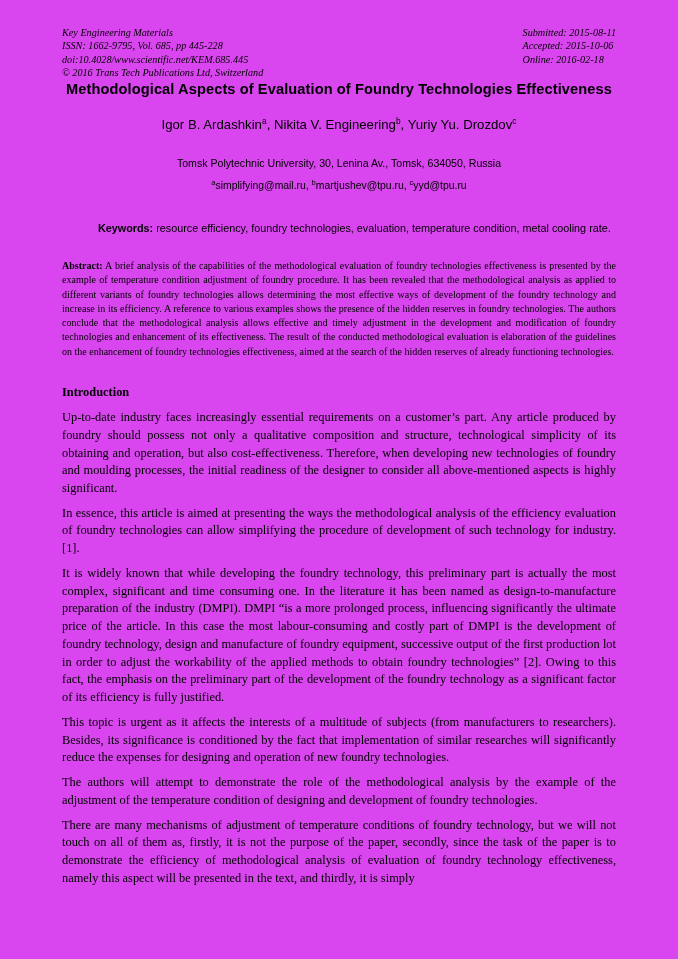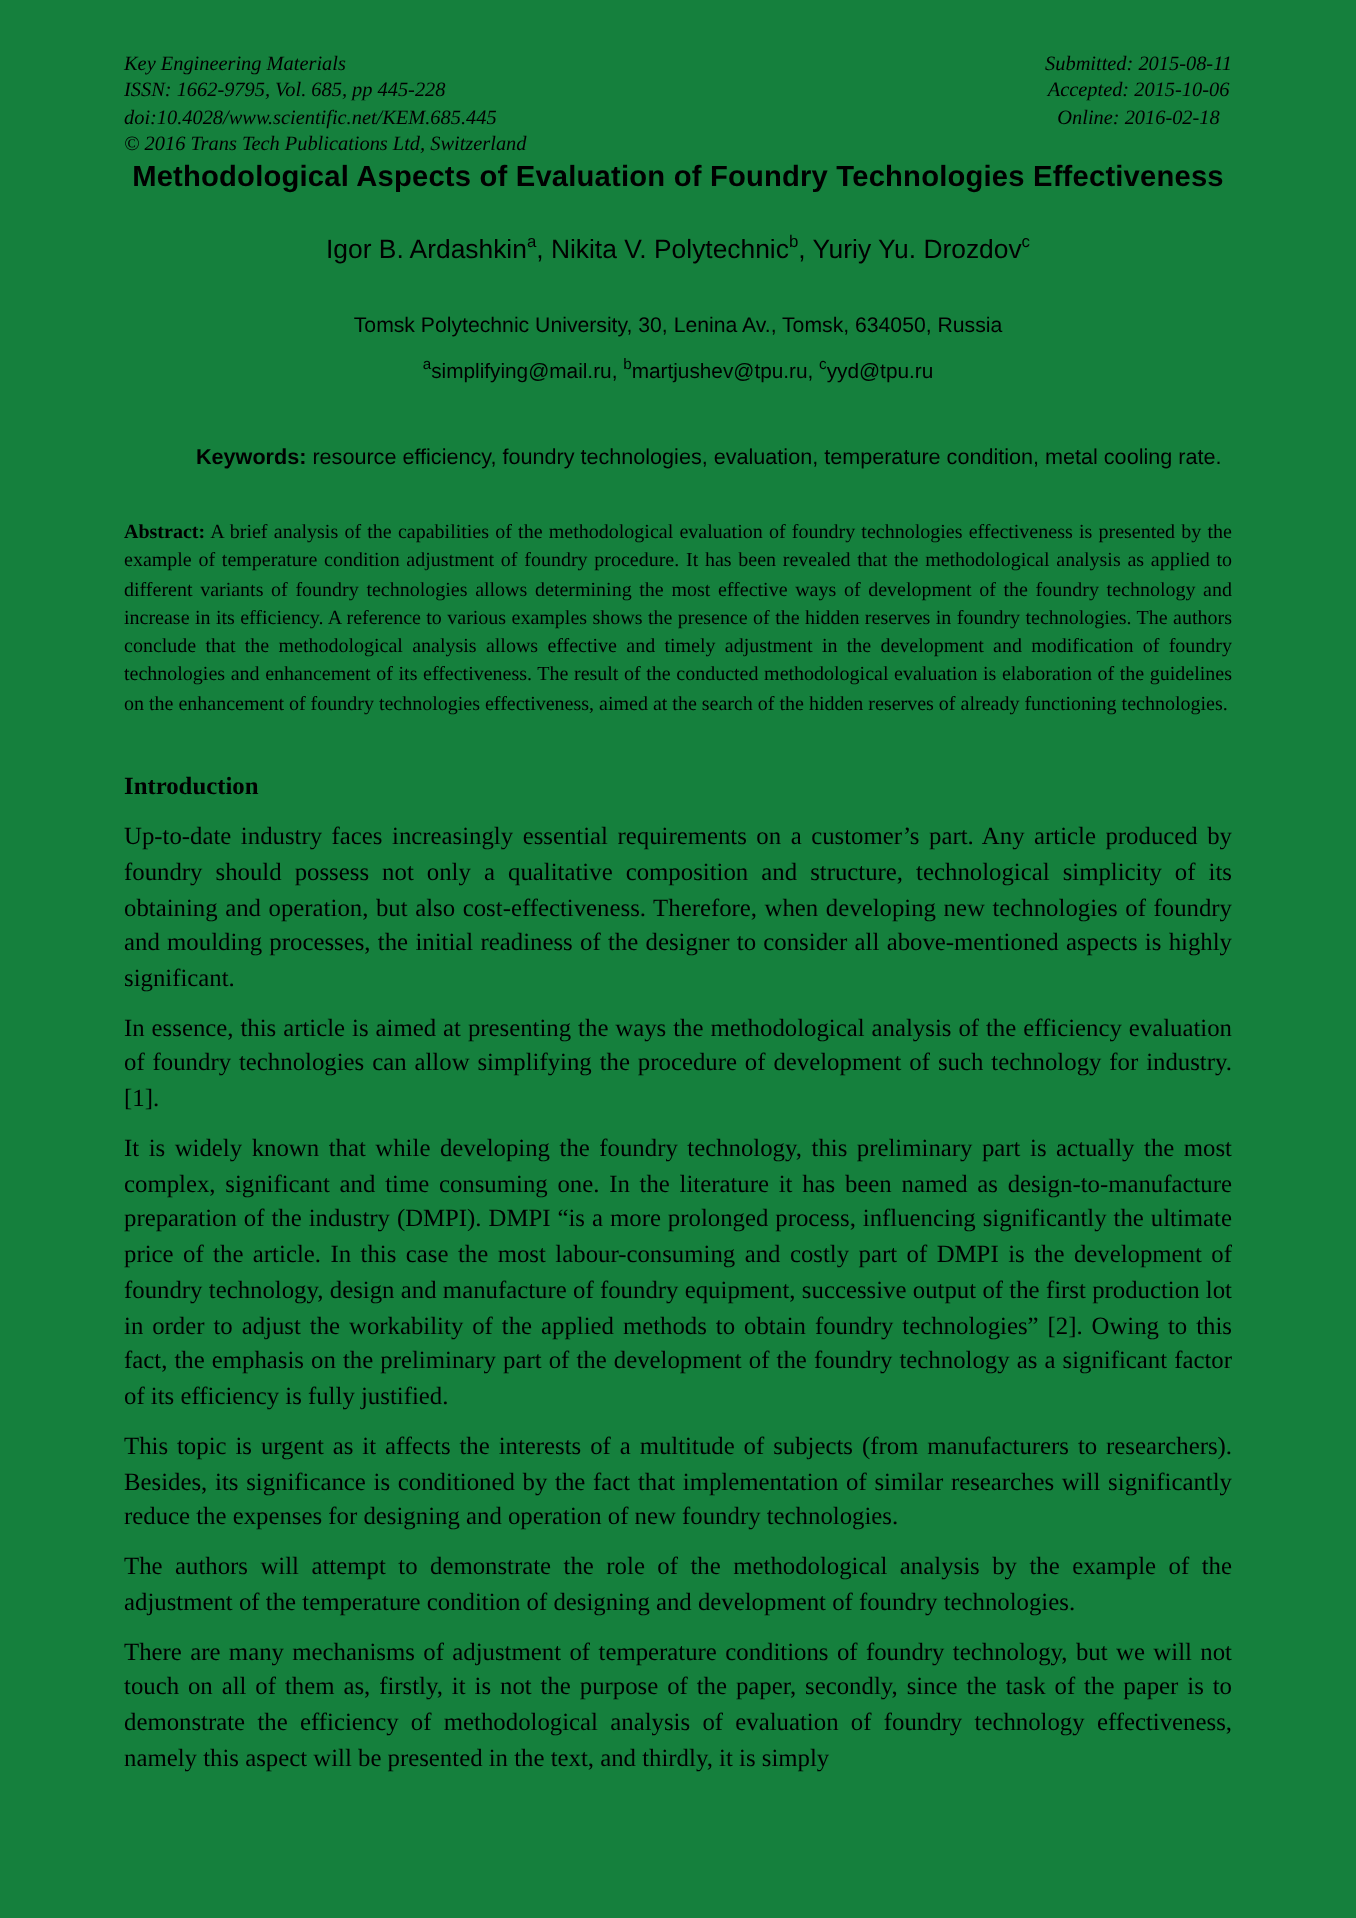--- a/index.html
+++ b/index.html
@@ -3,41 +3,41 @@
 <meta charset="utf-8">
 <style>
   html, body {
     margin: 0;
     padding: 0;
     background: #f0f0f0;
   }
   .page {
     width: 678px;
     height: 959px;
-    background: #15803d;
+    background: #d946ef;
     position: relative;
     box-sizing: border-box;
     padding: 26px 62px 0 62px;
     font-family: "Liberation Serif", serif;
     color: #000000;
     overflow: hidden;
   }
   
   .header {
     display: flex;
     justify-content: space-between;
     font-style: italic;
     font-size: 10.2px;
     line-height: 1.32;
   }
   .header .left, .header .right {
     white-space: nowrap;
   }
   .header .right {
-    text-align: center;
+    text-align: left;
   }
   
   .title {
     text-align: center;
     font-family: "Liberation Sans", sans-serif;
     font-weight: bold;
     font-size: 14.6px;
     line-height: 1.35;
     letter-spacing: 0.1px;
   }
@@ -118,21 +118,21 @@
     <div class="right">
       <div>Submitted: 2015-08-11</div>
       <div>Accepted: 2015-10-06</div>
       <div>Online: 2016-02-18</div>
     </div>
   </div>
 
   <div class="title">Methodological Aspects of Evaluation of Foundry Technologies Effectiveness</div>
 
   <div class="authors">
-    <span><span>Igor B. Ardashkin</span><sup>a</sup><span>, </span></span><span><span>Nikita V. Polytechnic</span><sup>b</sup><span>, </span></span><span><span>Yuriy Yu. Drozdov</span><sup>c</sup></span>
+    <span><span>Igor B. Ardashkin</span><sup>a</sup><span>, </span></span><span><span>Nikita V. Engineering</span><sup>b</sup><span>, </span></span><span><span>Yuriy Yu. Drozdov</span><sup>c</sup></span>
   </div>
 
   <div class="affiliation">Tomsk Polytechnic University, 30, Lenina Av., Tomsk, 634050, Russia</div>
 
   <div class="emails">
     <span><sup>a</sup><span>simplifying@mail.ru</span><span>, </span></span><span><sup>b</sup><span>martjushev@tpu.ru</span><span>, </span></span><span><sup>c</sup><span>yyd@tpu.ru</span></span>
   </div>
 
   <div class="keywords">
     <b>Keywords:</b><span> resource efficiency, foundry technologies, evaluation, temperature condition, metal cooling rate.</span>

